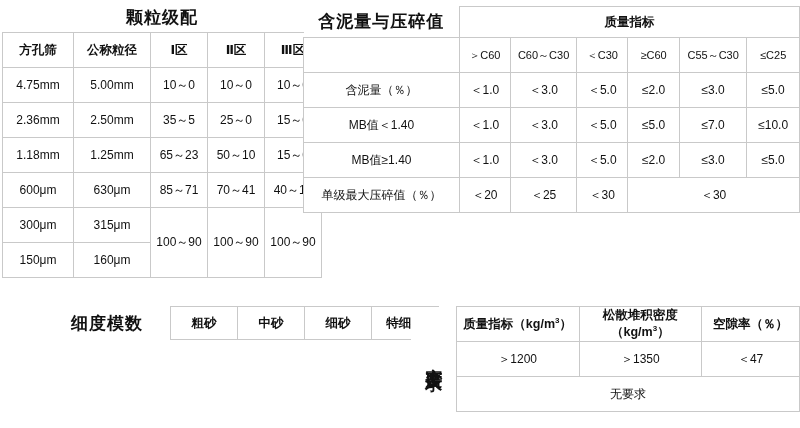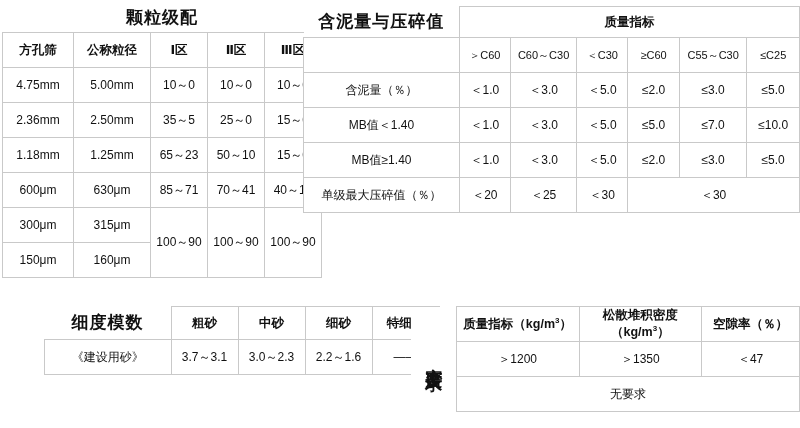--- a/index.html
+++ b/index.html
@@ -173,27 +173,20 @@
 
   <table id="fineness">
     <tbody>
         <tr>
       <td class="title t" rowspan="1" style="width:122px">细度模数</td>
       <td class="t hdr" style="width:62px">粗砂</td>
       <td class="t hdr" style="width:62px">中砂</td>
       <td class="t hdr" style="width:62px">细砂</td>
       <td class="t hdr" style="width:62px">特细砂</td>
     </tr>
-    <tr>
-      <td>《建设用砂》</td>
-      <td>3.7～3.1</td>
-      <td>3.0～2.3</td>
-      <td>2.2～1.6</td>
-      <td>——</td>
-    </tr>
   </tbody>
     </table>
 
   <table id="density">
     <tbody>
         <tr>
       <td class="vcell" rowspan="3" style="border:none">
         <span class="vtitle">密度要求</span>
       </td>
       <td class="t hdr" style="width:136px">

